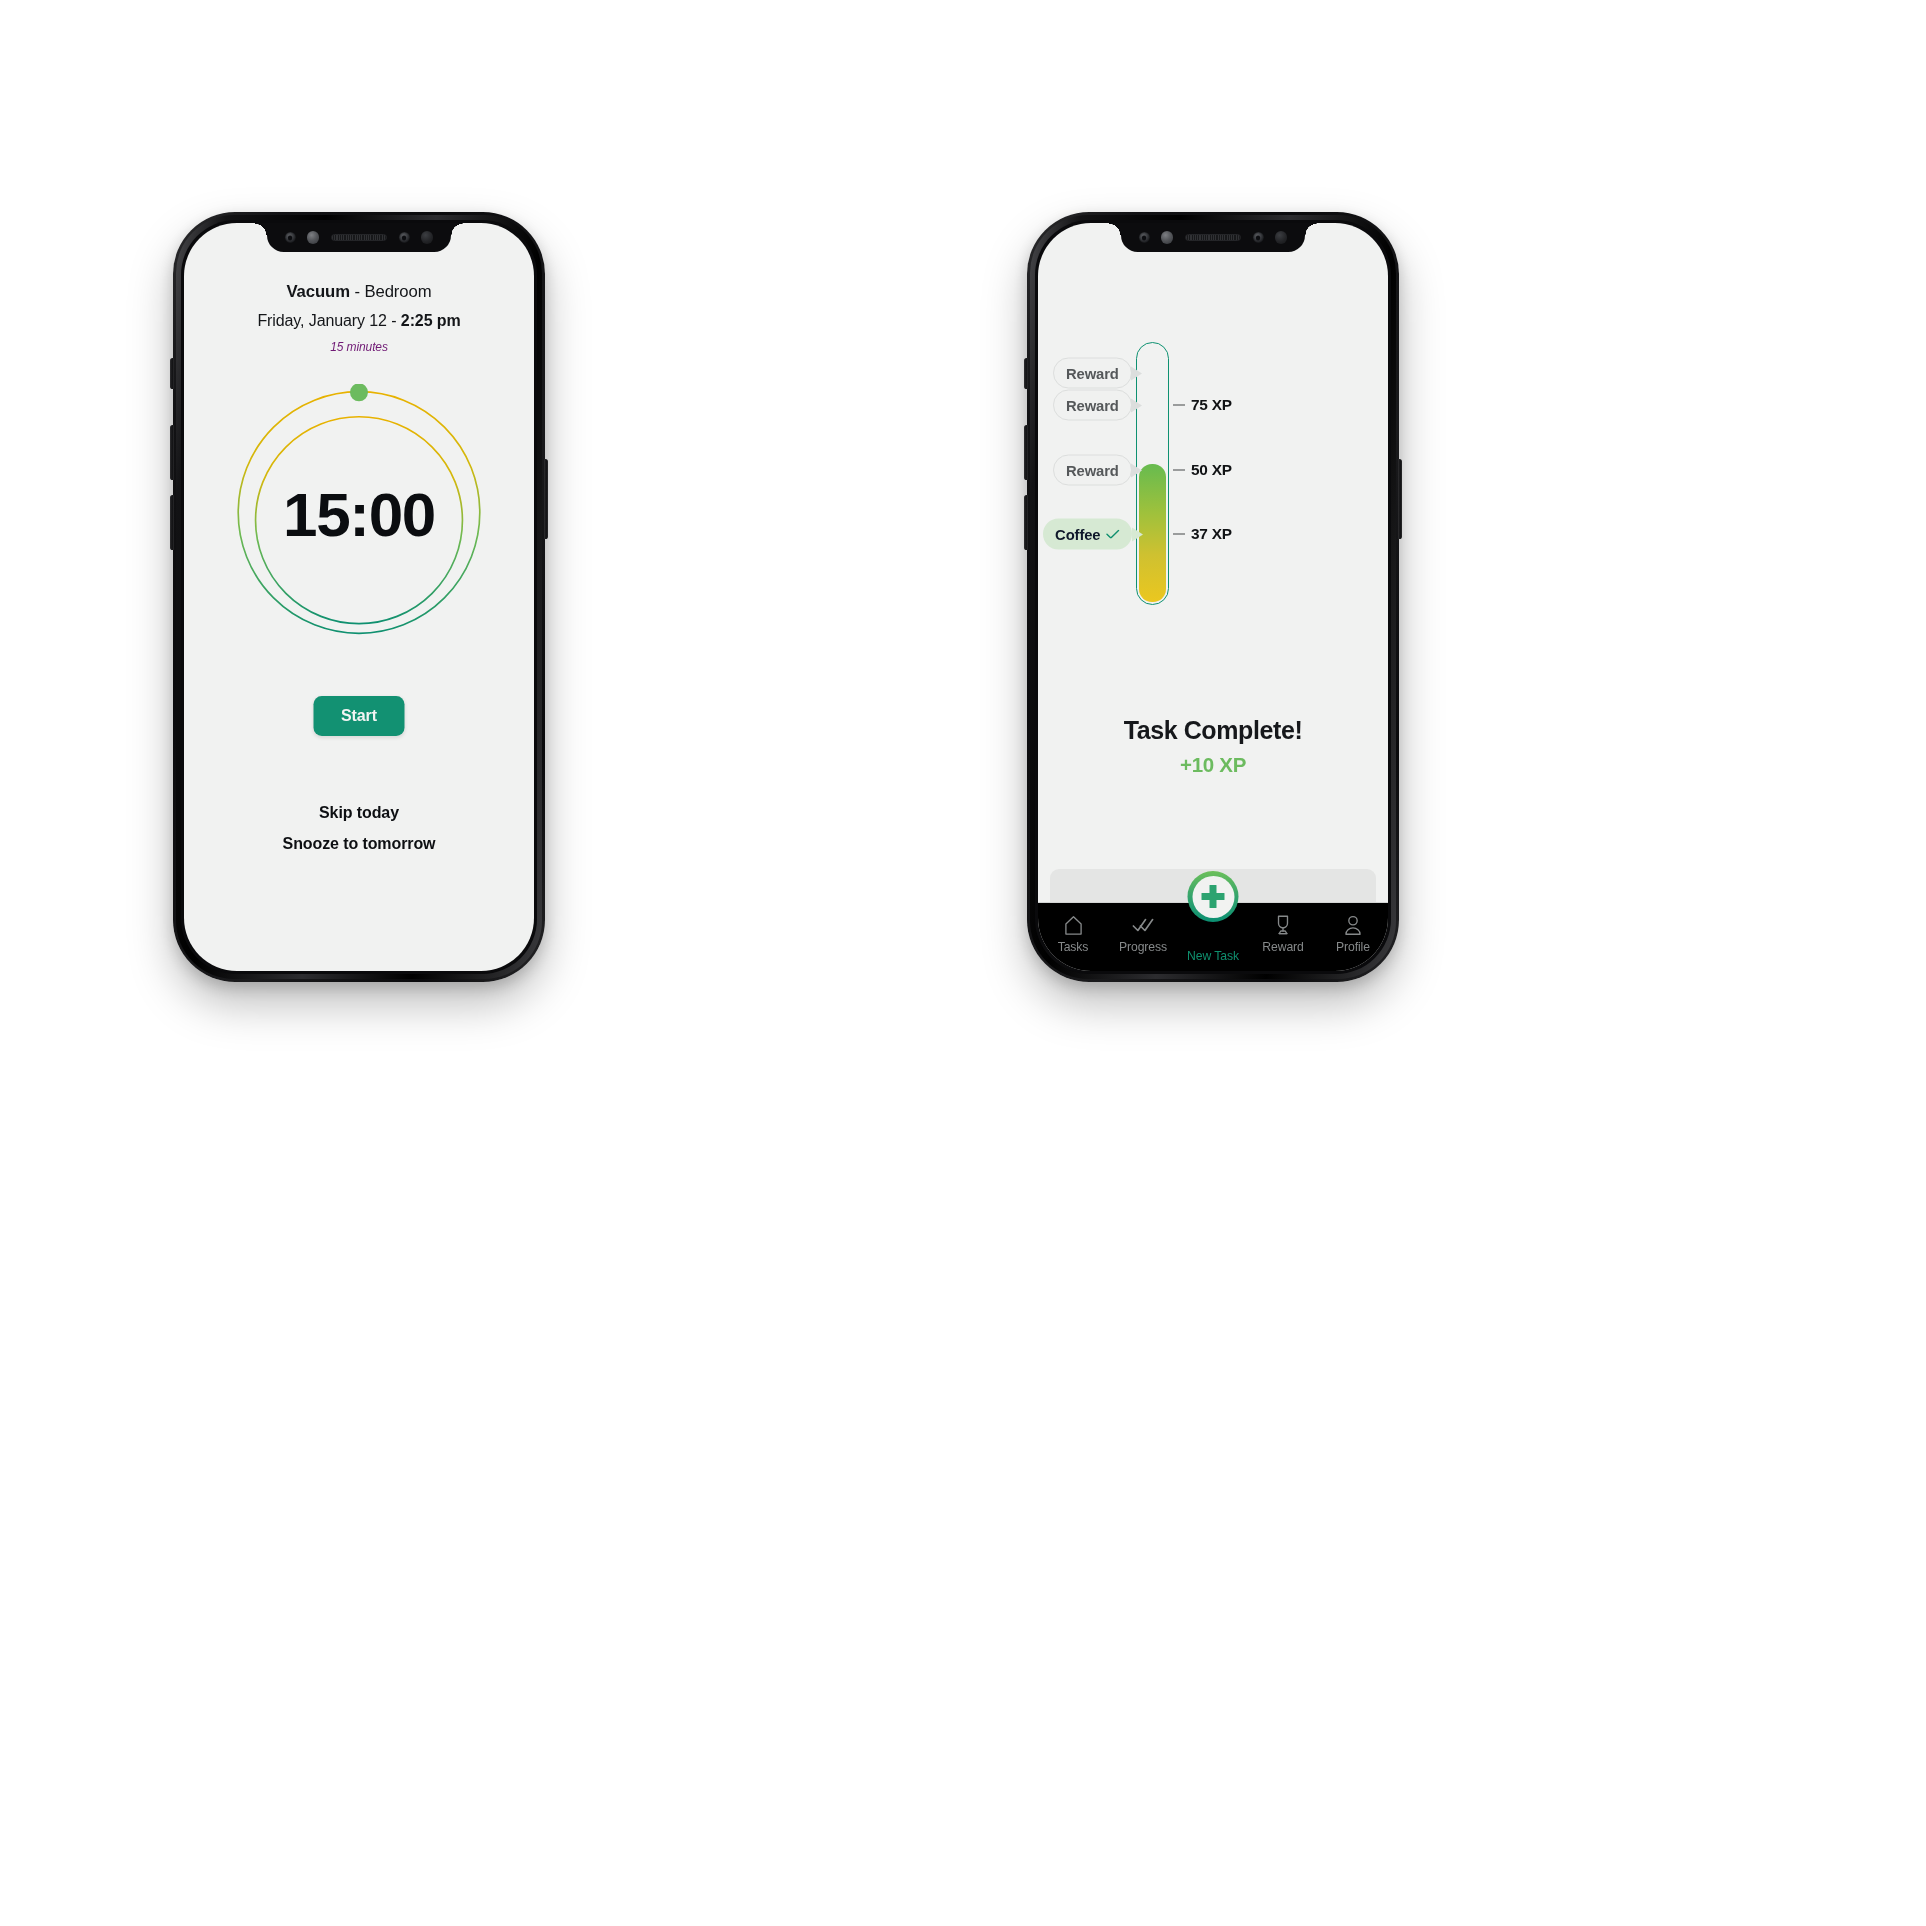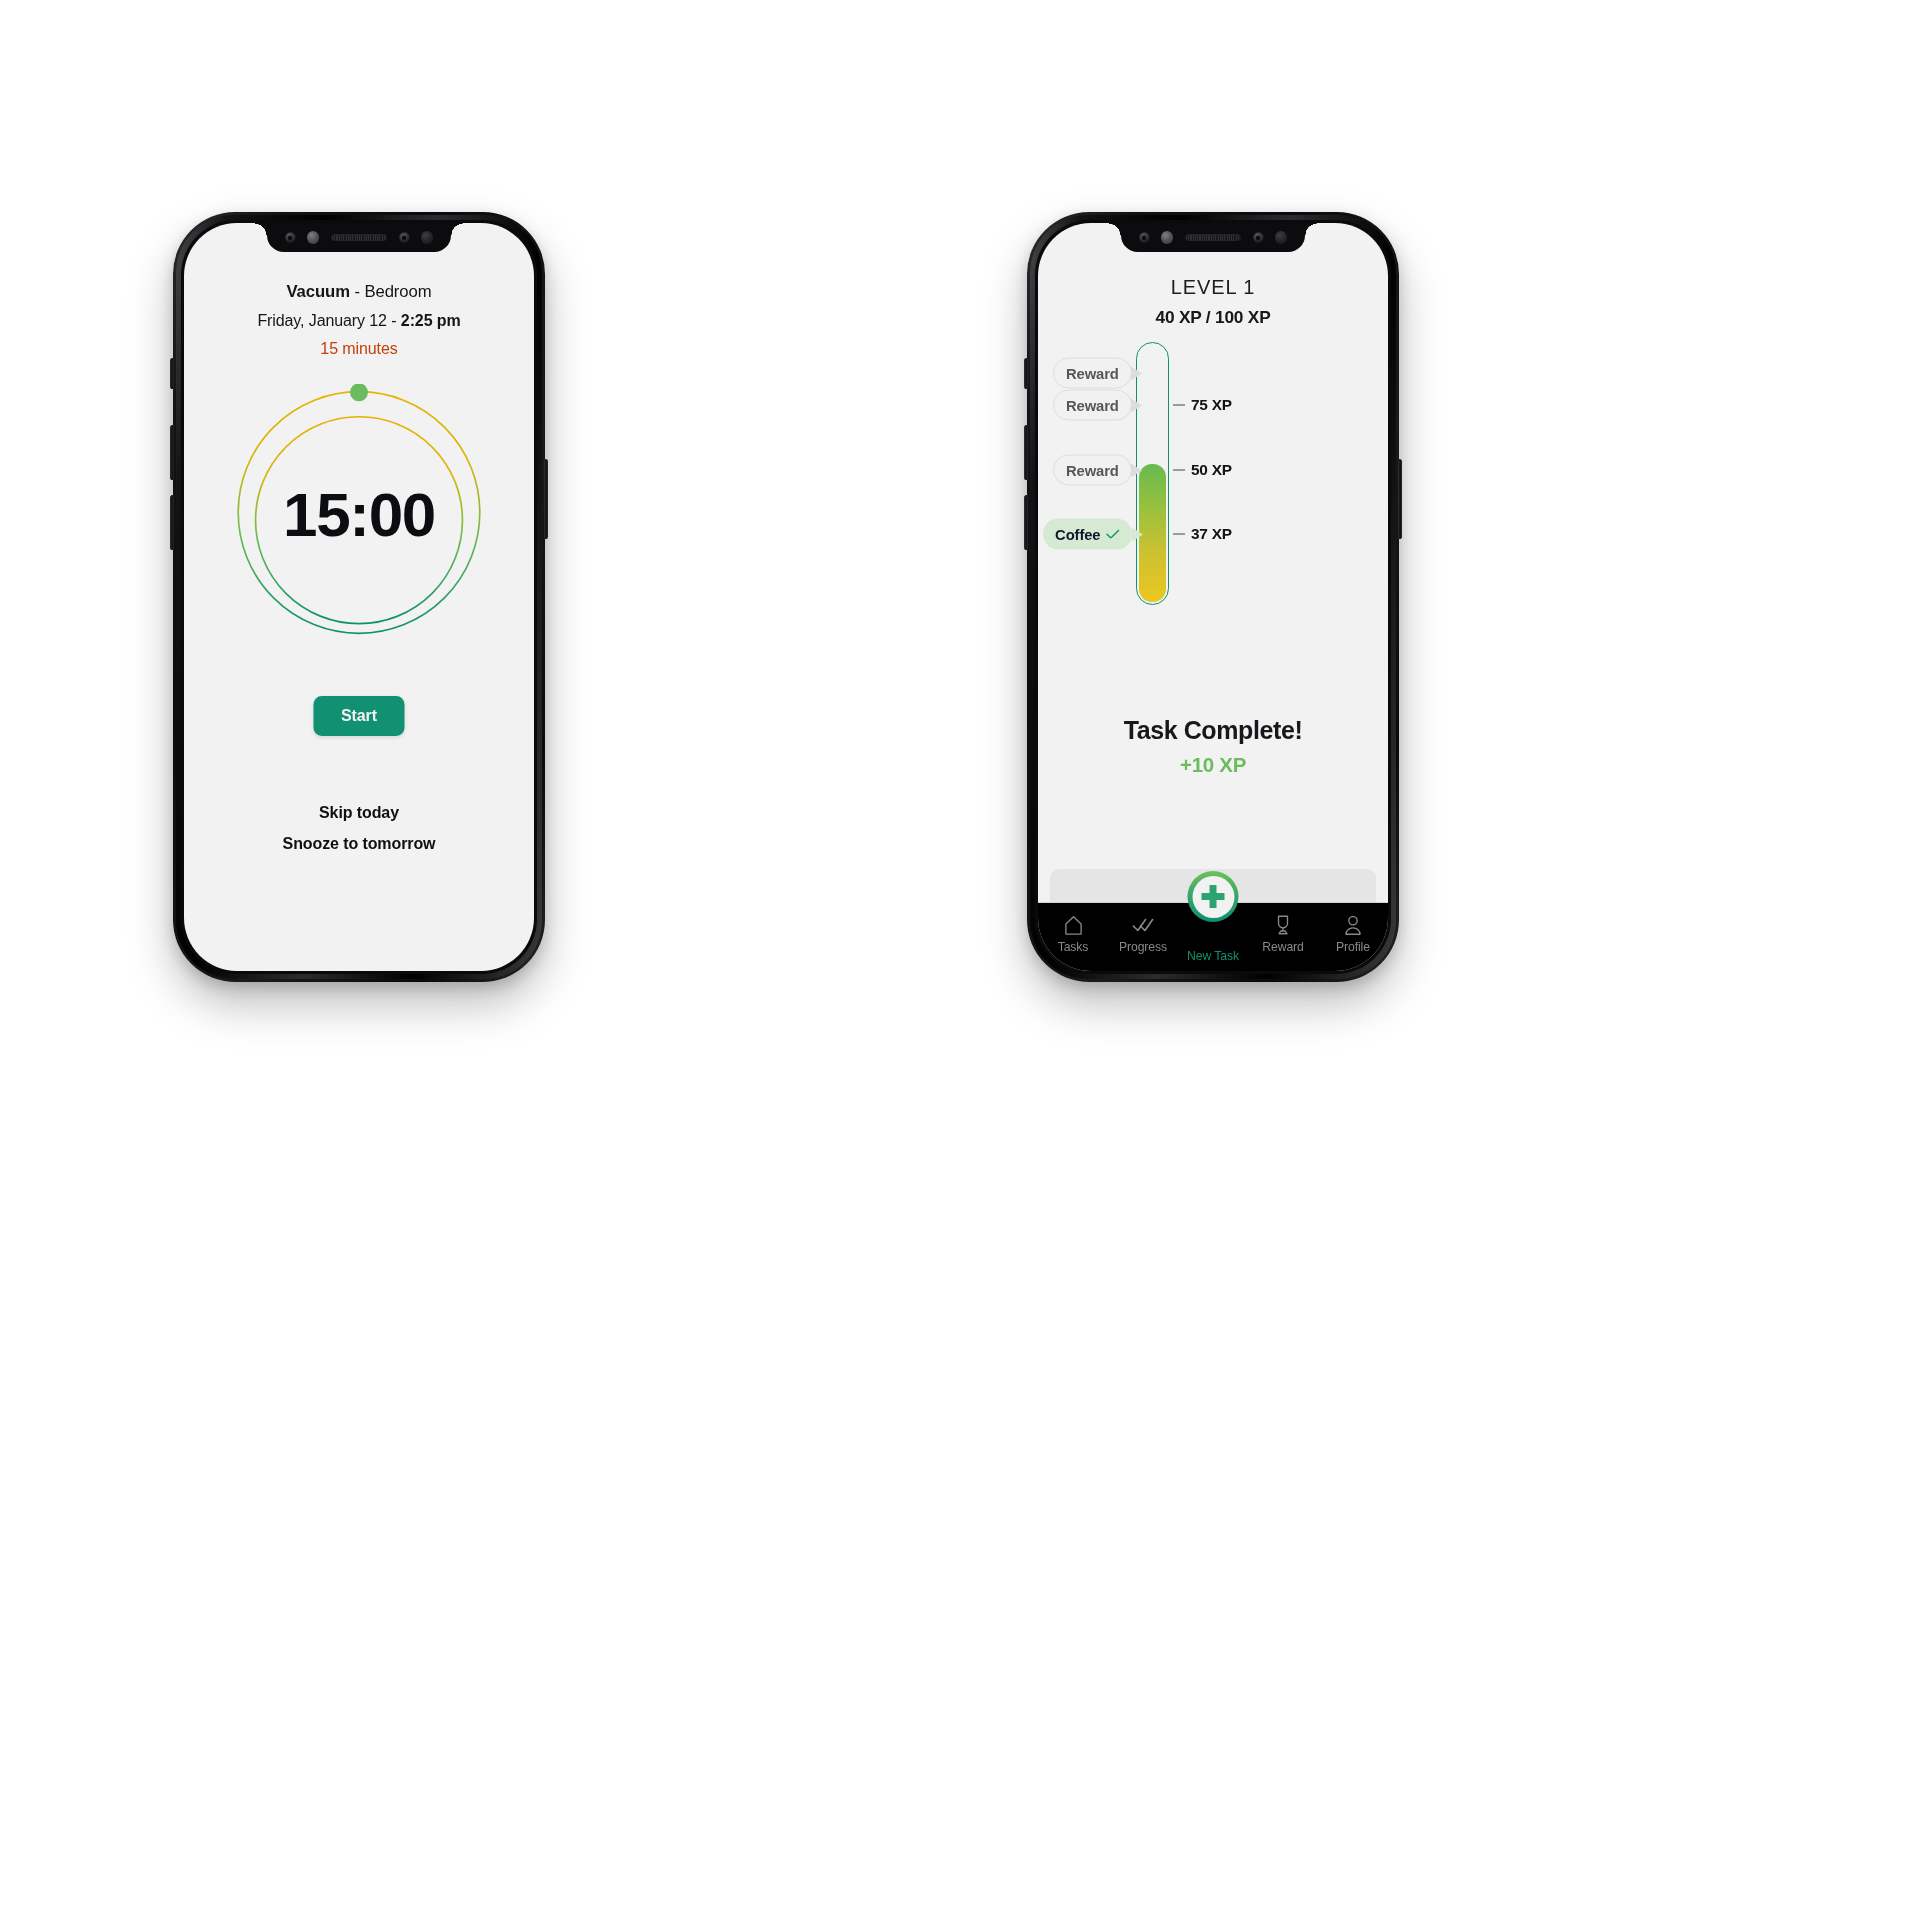--- a/index.html
+++ b/index.html
@@ -133,23 +133,24 @@
   .s1-title b { font-weight: 700; }
   .s1-date {
     font-size: 16px;
     color: #141619;
     margin-bottom: 12.2px;
     letter-spacing: -0.1px;
     margin-top: 8px;
   }
   .s1-date b { font-weight: 700; }
   .s1-dur {
-    font-size: 16px;
-    color: #c2410c;
-    letter-spacing: -0.1px;
+    font-size: 12px;
+    color: #701a75;
+    letter-spacing: -0.1px;
+    font-style: italic;
   }
 
   .ring-wrap {
     position: absolute;
     top: 161px;
     left: 50%;
     transform: translateX(-50%);
     width: 257px;
     height: 257px;
   }
@@ -457,24 +458,20 @@
     <div class="screen">
 
       <div class="notch">
         <div class="nsensor"></div>
         <div class="ncam"></div>
         <div class="nspeaker"></div>
         <div class="nsensor"></div>
         <div class="ncam2"></div>
       </div>
 
-      <div class="s2-head">
-        <div class="s2-level">LEVEL 1</div>
-        <div class="s2-xp">40 XP / 100 XP</div>
-      </div>
 
       <div class="therm">
         <div class="therm-fill" style="height:138px;"></div>
       </div>
 
       <div class="tick" style="top:182px;">
         <div class="tick-dash"></div>
         <div class="tick-label">75 XP</div>
       </div>
       <div class="tick" style="top:247px;">

